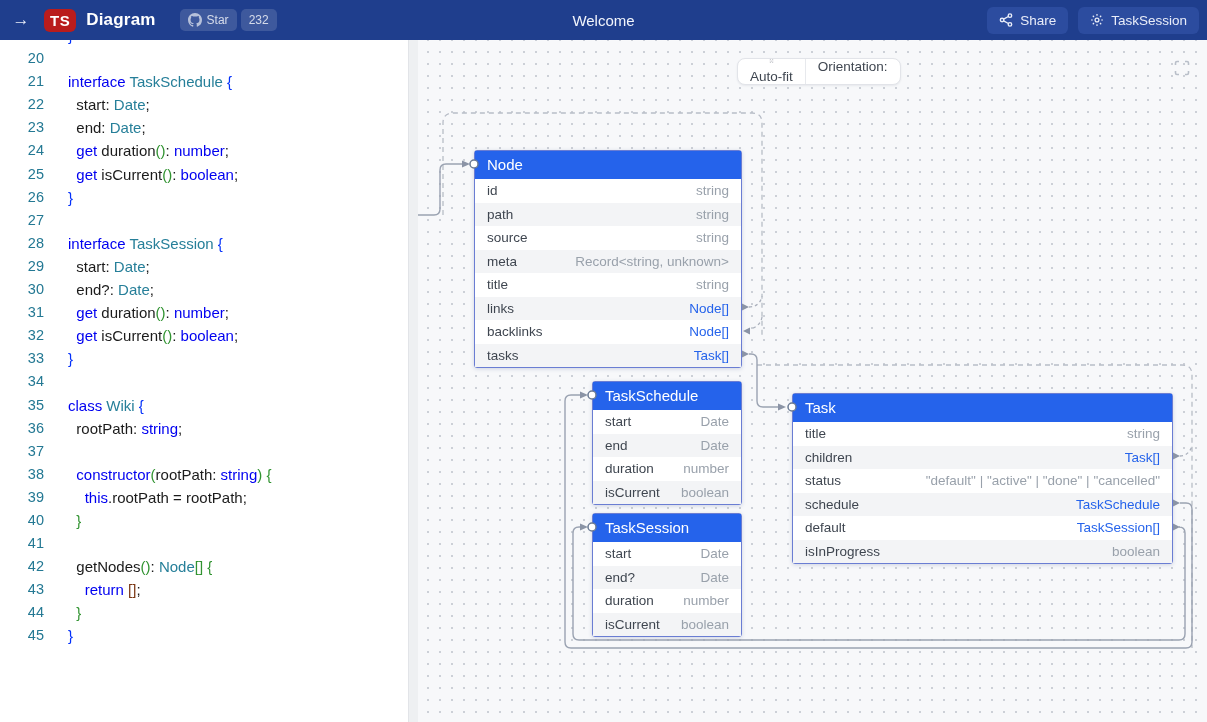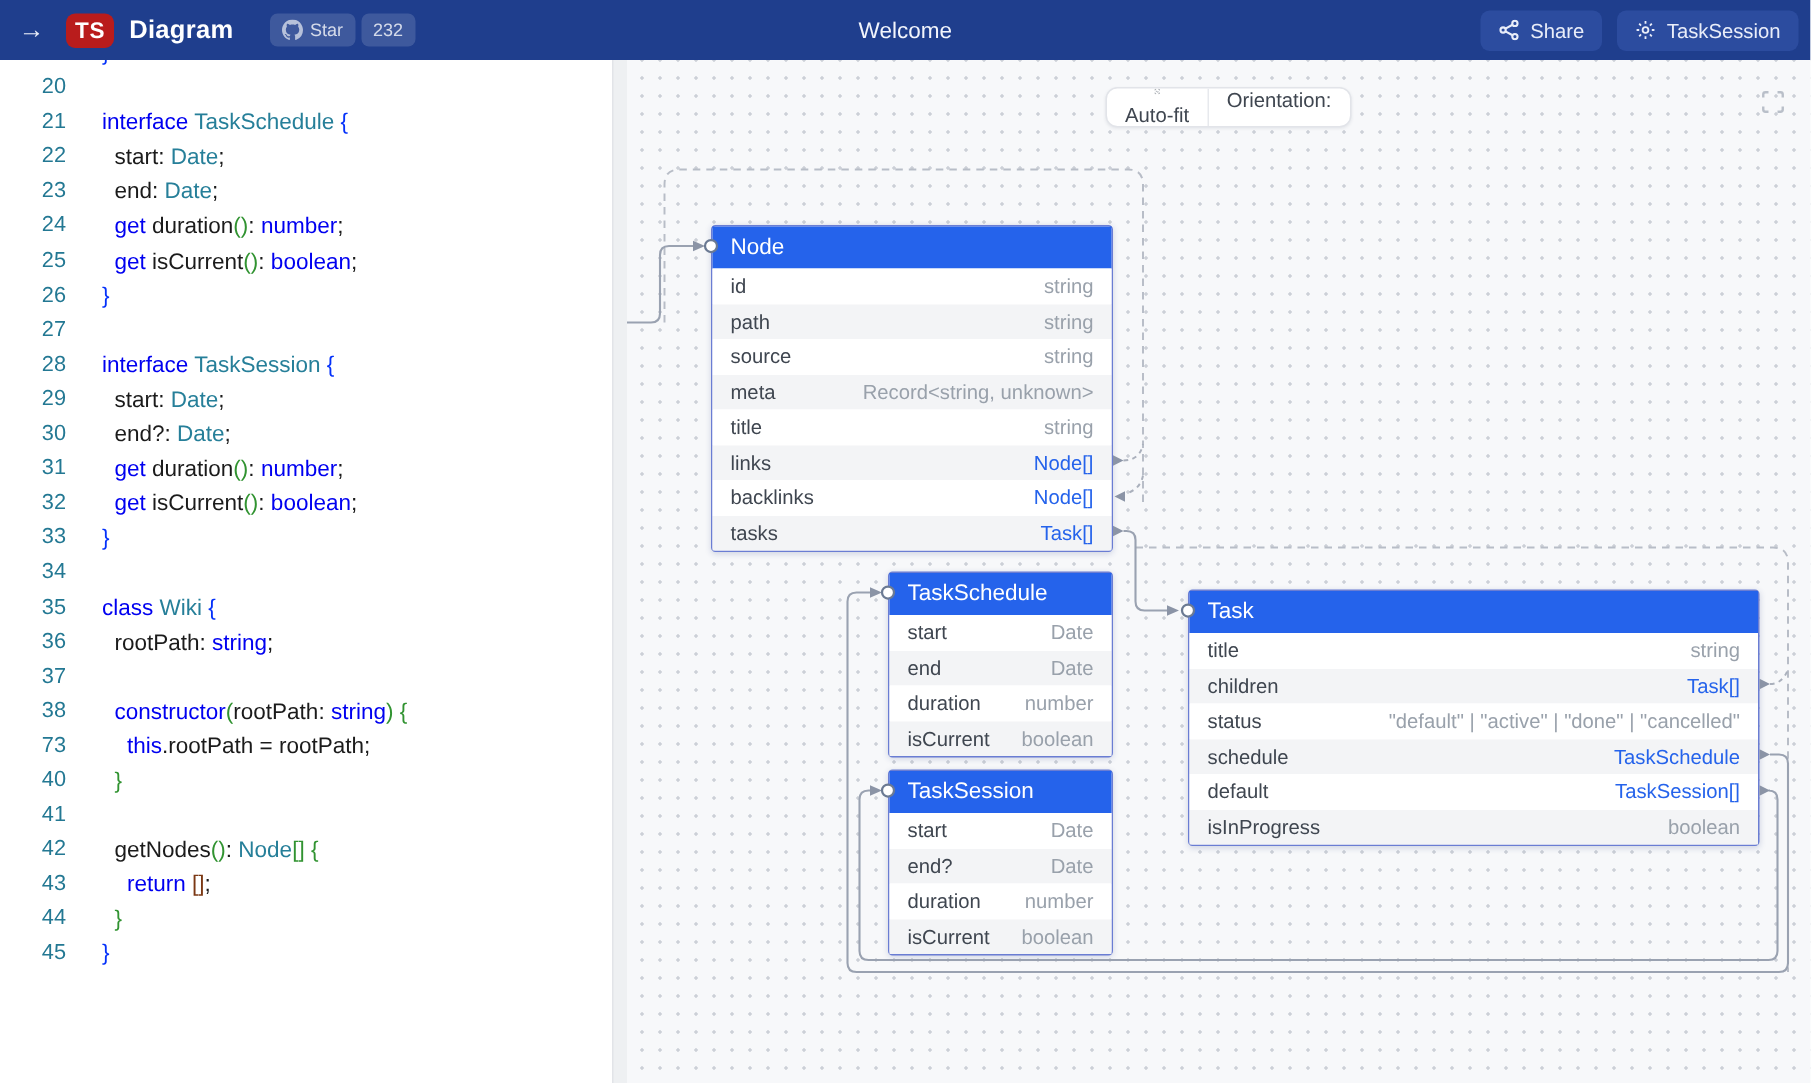--- a/index.html
+++ b/index.html
@@ -130,21 +130,21 @@
         <div class="cline"><span class="ln">29</span><span class="ctext"><span class="tok-pl">  start: </span><span class="tok-ty">Date</span><span class="tok-pl">;</span></span></div>
         <div class="cline"><span class="ln">30</span><span class="ctext"><span class="tok-pl">  end?: </span><span class="tok-ty">Date</span><span class="tok-pl">;</span></span></div>
         <div class="cline"><span class="ln">31</span><span class="ctext"><span class="tok-pl">  </span><span class="tok-kw">get</span><span class="tok-pl"> duration</span><span class="tok-b2">()</span><span class="tok-pl">: </span><span class="tok-kw">number</span><span class="tok-pl">;</span></span></div>
         <div class="cline"><span class="ln">32</span><span class="ctext"><span class="tok-pl">  </span><span class="tok-kw">get</span><span class="tok-pl"> isCurrent</span><span class="tok-b2">()</span><span class="tok-pl">: </span><span class="tok-kw">boolean</span><span class="tok-pl">;</span></span></div>
         <div class="cline"><span class="ln">33</span><span class="ctext"><span class="tok-b1">}</span></span></div>
         <div class="cline"><span class="ln">34</span><span class="ctext"></span></div>
         <div class="cline"><span class="ln">35</span><span class="ctext"><span class="tok-kw">class </span><span class="tok-ty">Wiki </span><span class="tok-b1">{</span></span></div>
         <div class="cline"><span class="ln">36</span><span class="ctext"><span class="tok-pl">  rootPath: </span><span class="tok-kw">string</span><span class="tok-pl">;</span></span></div>
         <div class="cline"><span class="ln">37</span><span class="ctext"></span></div>
         <div class="cline"><span class="ln">38</span><span class="ctext"><span class="tok-pl">  </span><span class="tok-kw">constructor</span><span class="tok-b2">(</span><span class="tok-pl">rootPath: </span><span class="tok-kw">string</span><span class="tok-b2">)</span><span class="tok-pl"> </span><span class="tok-b2">{</span></span></div>
-        <div class="cline"><span class="ln">73</span><span class="ctext"><span class="tok-pl">    </span><span class="tok-kw">this</span><span class="tok-pl">.rootPath = rootPath;</span></span></div>
+        <div class="cline"><span class="ln">39</span><span class="ctext"><span class="tok-pl">    </span><span class="tok-kw">this</span><span class="tok-pl">.rootPath = rootPath;</span></span></div>
         <div class="cline"><span class="ln">40</span><span class="ctext"><span class="tok-pl">  </span><span class="tok-b2">}</span></span></div>
         <div class="cline"><span class="ln">41</span><span class="ctext"></span></div>
         <div class="cline"><span class="ln">42</span><span class="ctext"><span class="tok-pl">  getNodes</span><span class="tok-b2">()</span><span class="tok-pl">: </span><span class="tok-ty">Node</span><span class="tok-b2">[]</span><span class="tok-pl"> </span><span class="tok-b2">{</span></span></div>
         <div class="cline"><span class="ln">43</span><span class="ctext"><span class="tok-pl">    </span><span class="tok-kw">return</span><span class="tok-pl"> </span><span class="tok-b3">[]</span><span class="tok-pl">;</span></span></div>
         <div class="cline"><span class="ln">44</span><span class="ctext"><span class="tok-pl">  </span><span class="tok-b2">}</span></span></div>
         <div class="cline"><span class="ln">45</span><span class="ctext"><span class="tok-b1">}</span></span></div>
       </div>
   </div>
   <div class="scroll-track"></div>
 

